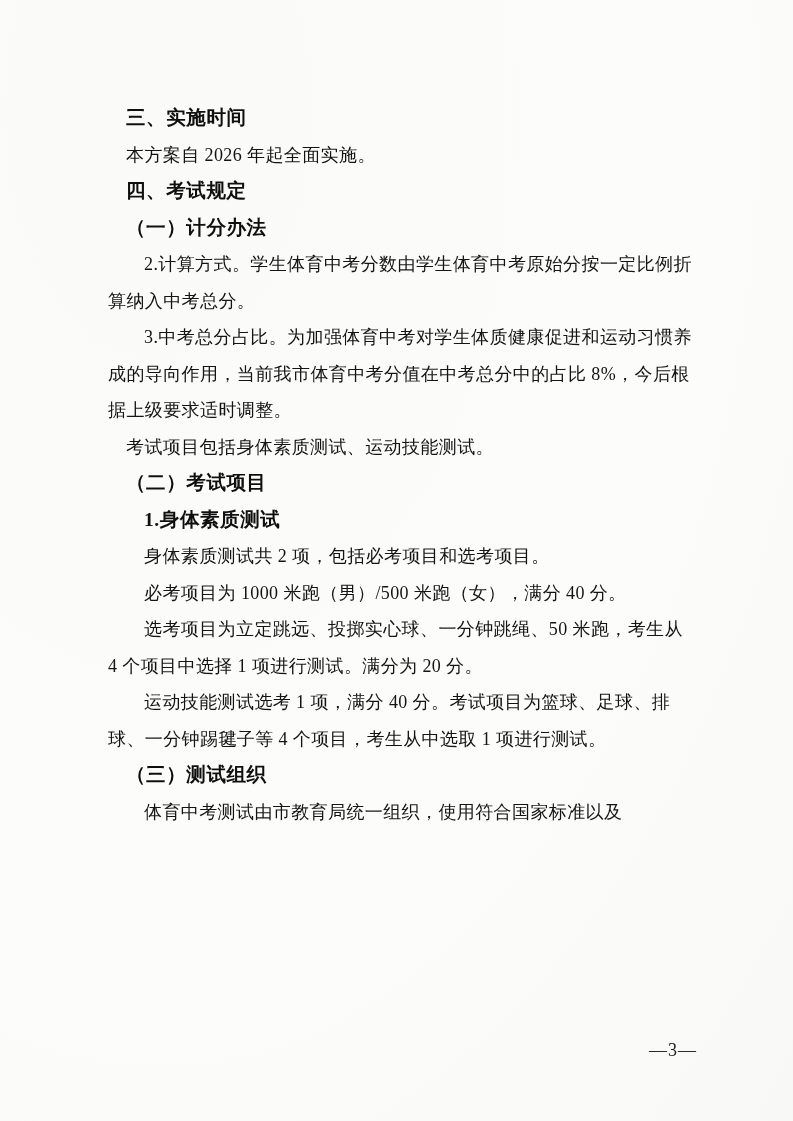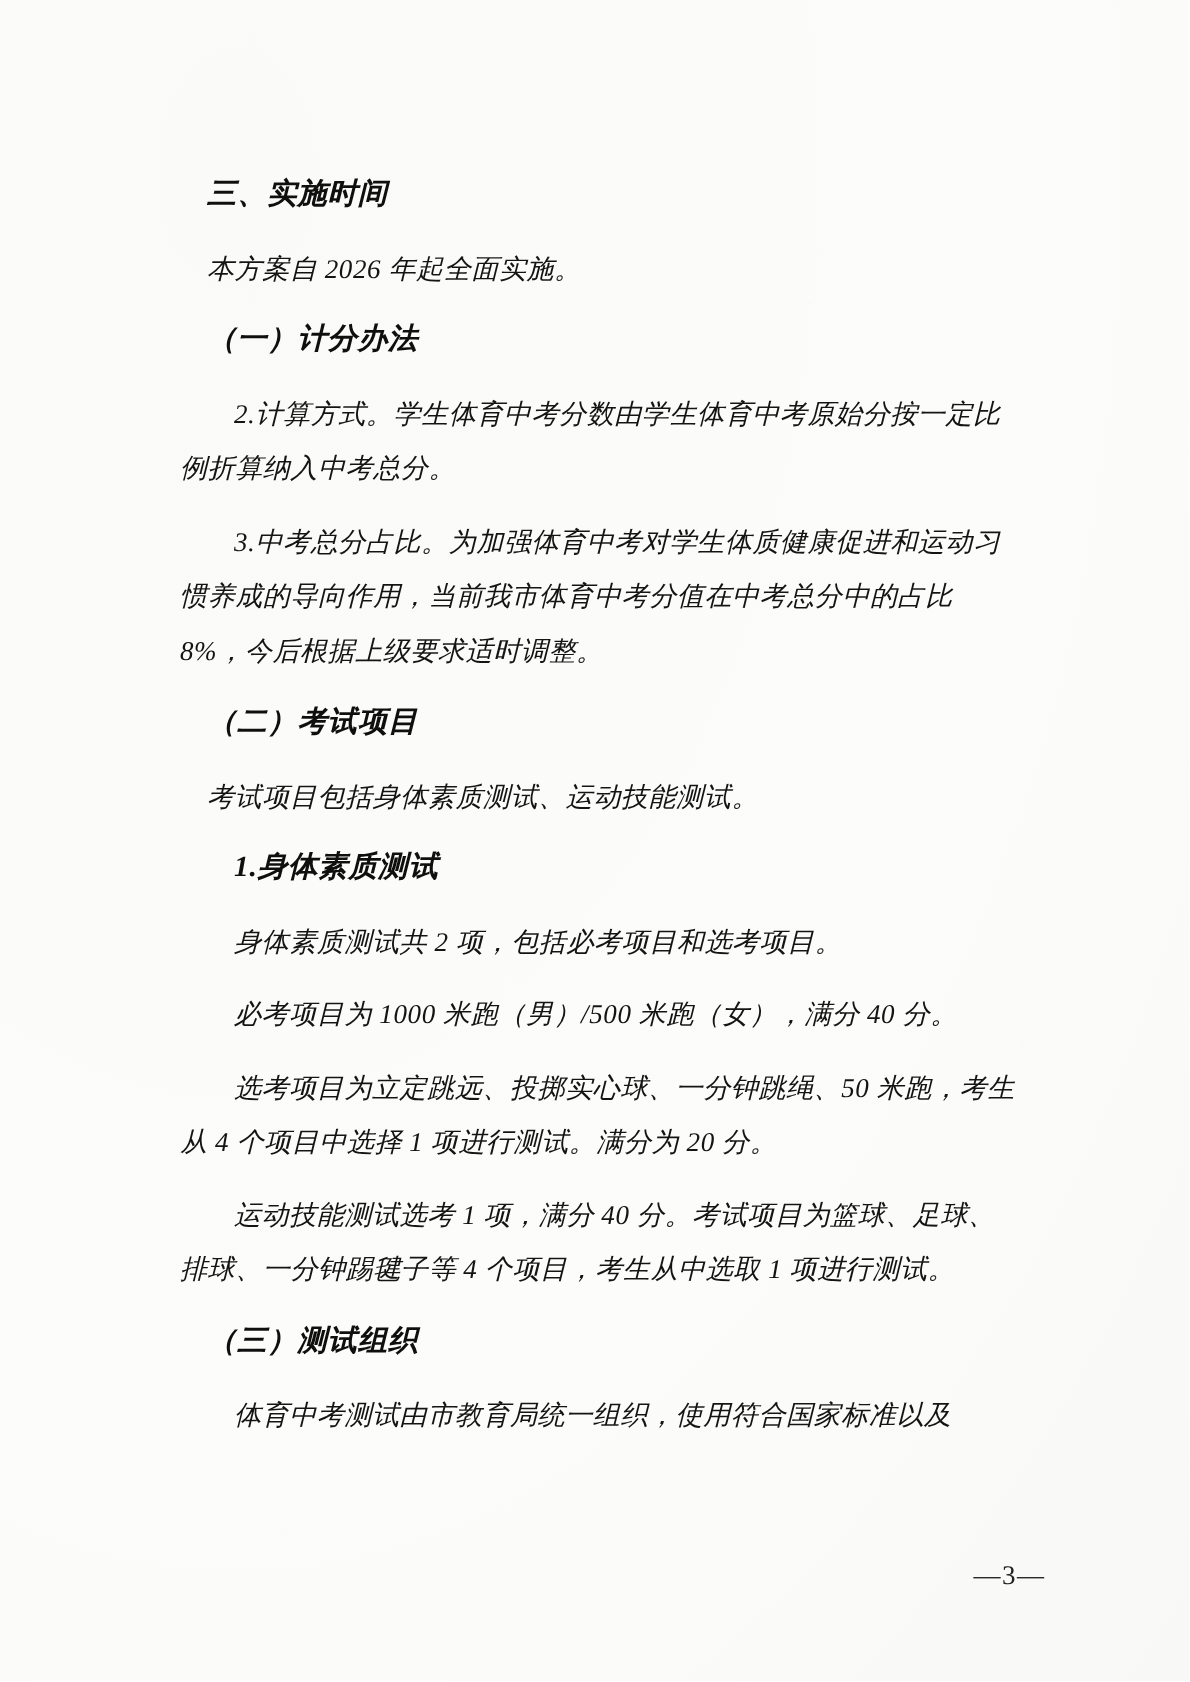--- a/index.html
+++ b/index.html
@@ -51,21 +51,21 @@
   .heading {
     font-weight: bold;
     font-size: 19.5px;
     line-height: 36.5px;
     letter-spacing: 0.6px;
     color: #0f0f0f;
   }
   .indent1 { text-indent: 0; padding-left: 18px; }
   .indent2 { text-indent: 0; padding-left: 36px; }
   .hang { padding-left: 0; }
-  .blk { margin: 12px; font-style: italic; }
+  .blk { margin: 0; }
   .footer {
     position: absolute;
     right: 96px;
     bottom: 60px;
     font-size: 18px;
     letter-spacing: 1px;
     color: #222;
     font-family: "Liberation Serif", "DejaVu Serif", serif;
   }
 </style>
@@ -74,31 +74,32 @@
 
 <div class="page">
   <div class="paper-noise"></div>
 
   <div class="content">
 
     <p class="line heading indent1 blk">三、实施时间</p>
 
     <p class="line indent1 blk">本方案自 2026 年起全面实施。</p>
 
+    <p class="line heading indent1 blk">四、考试规定</p>
 
     <p class="line heading indent1 blk">（一）计分办法</p>
 
 
     <p class="line hang blk" style="text-indent:36px;">2.计算方式。学生体育中考分数由学生体育中考原始分按一定比例折算纳入中考总分。</p>
 
     <p class="line hang blk" style="text-indent:36px;">3.中考总分占比。为加强体育中考对学生体质健康促进和运动习惯养成的导向作用，当前我市体育中考分值在中考总分中的占比 8%，今后根据上级要求适时调整。</p>
 
+    <p class="line indent1 blk">考试项目包括身体素质测试、运动技能测试。</p>
+
     <p class="line heading indent1 blk">（二）考试项目</p>
-
-    <p class="line indent1 blk">考试项目包括身体素质测试、运动技能测试。</p>
 
     <p class="line heading indent2 blk">1.身体素质测试</p>
 
     <p class="line indent2 blk">身体素质测试共 2 项，包括必考项目和选考项目。</p>
 
     <p class="line indent2 blk">必考项目为 1000 米跑（男）/500 米跑（女），满分 40 分。</p>
 
     <p class="line hang blk" style="text-indent:36px;">选考项目为立定跳远、投掷实心球、一分钟跳绳、50 米跑，考生从 4 个项目中选择 1 项进行测试。满分为 20 分。</p>
 
 

